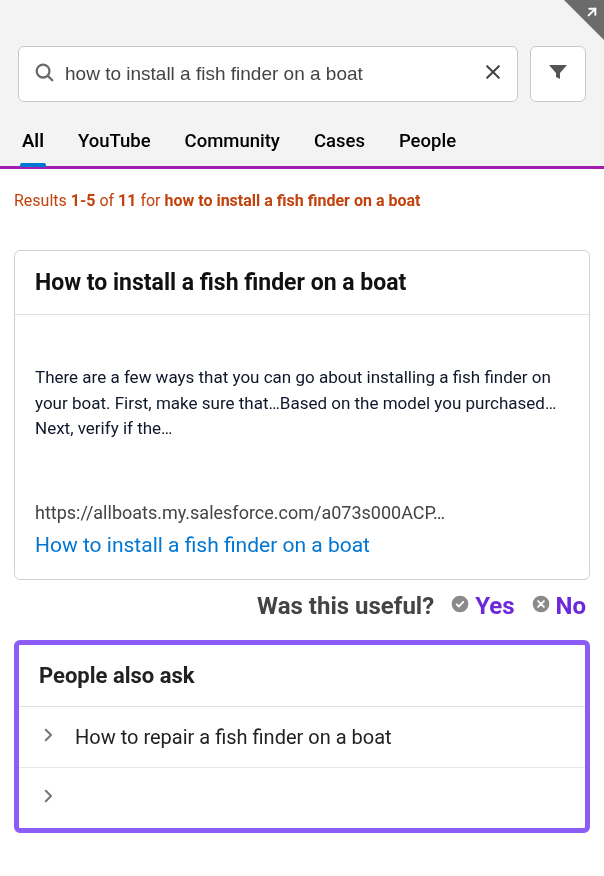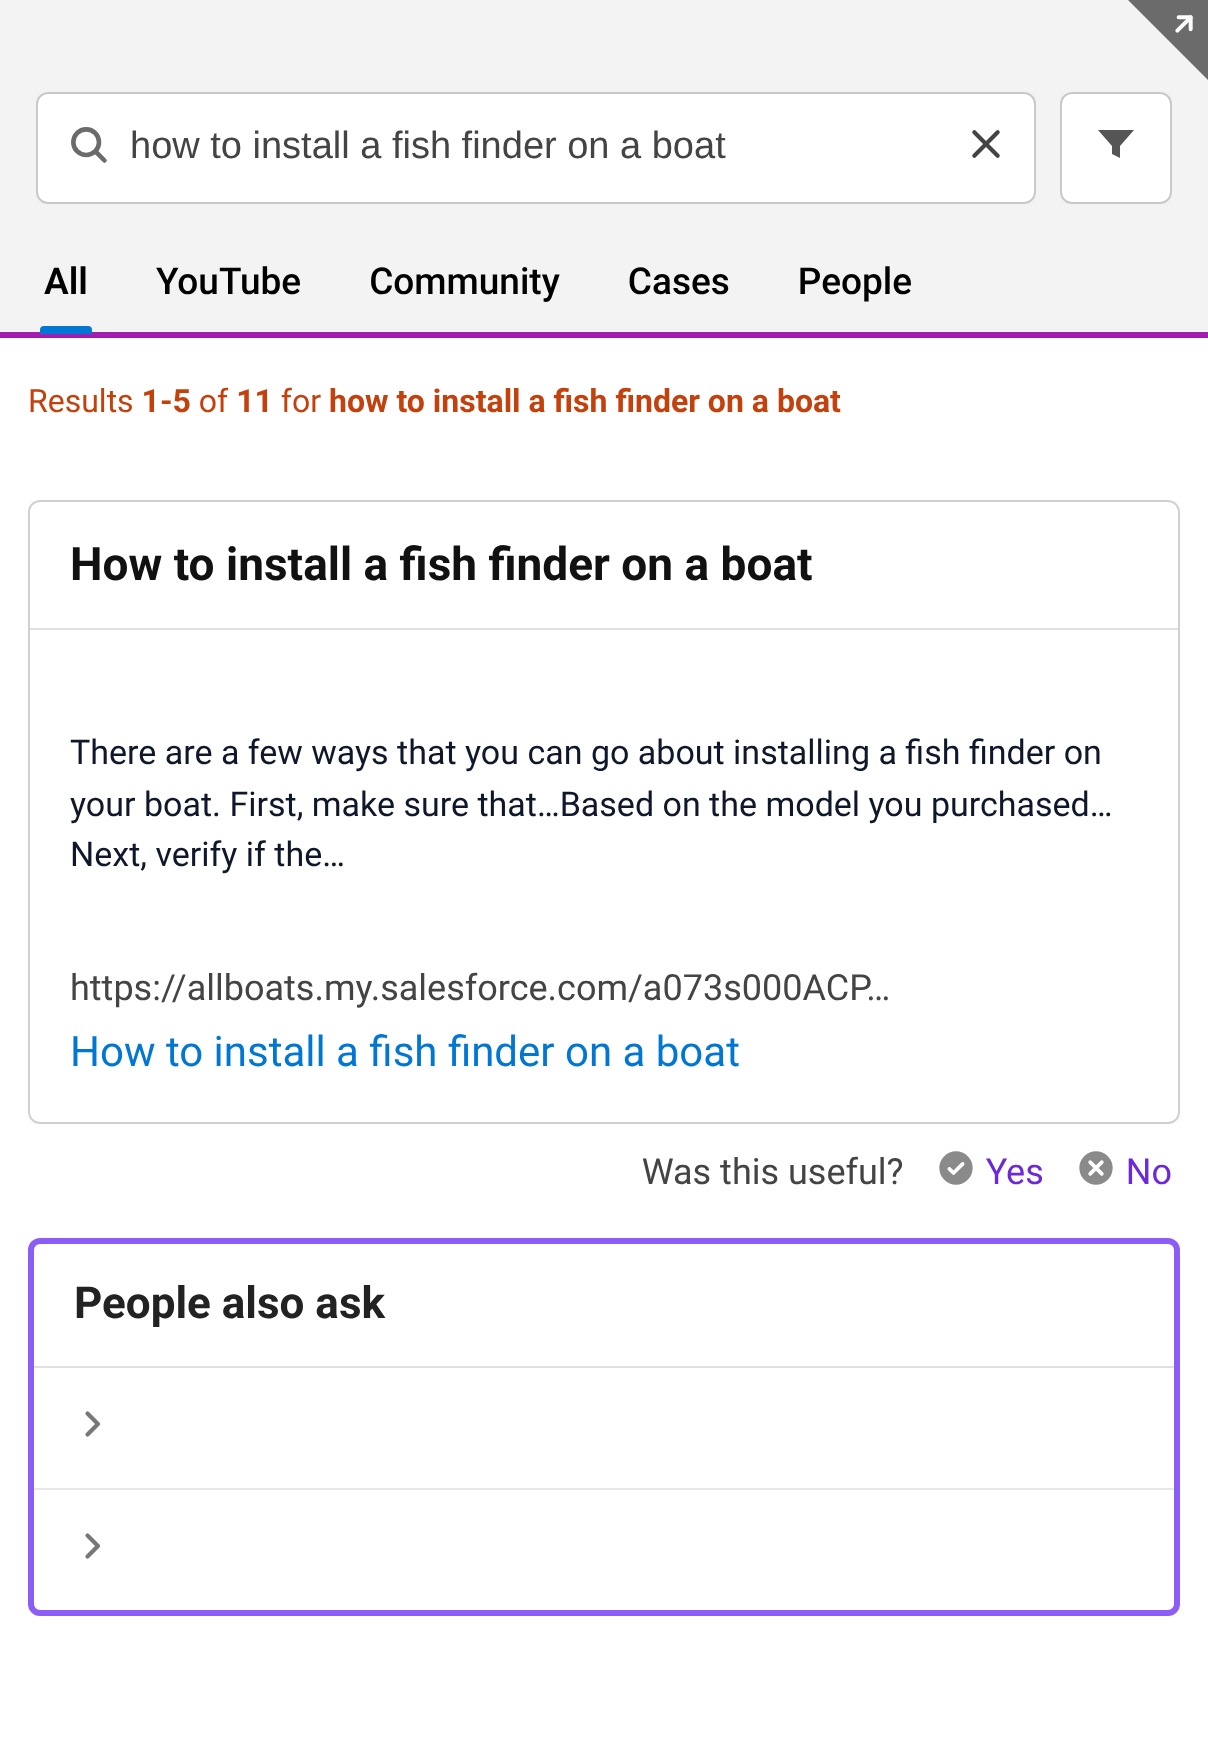--- a/index.html
+++ b/index.html
@@ -126,51 +126,52 @@
   .card-body {
     padding: 18px 20px 22px 20px;
   }
   .snippet {
     font-size: 17px;
     line-height: 1.5;
     color: #0f172a;
     margin-top: 32px;
   }
   .source-url {
-    margin-top: 42px;
+    margin-top: 60px;
     font-size: 18px;
     color: #444;
     word-break: break-all;
   }
   .source-link {
     margin-top: 10px;
     font-size: 21px;
     color: #0176d3;
     cursor: pointer;
   }
   .feedback {
     display: flex;
     justify-content: flex-end;
     align-items: center;
     gap: 16px;
     padding: 12px 18px 0 0;
-    font-size: 18px;
-    color: #444;
+    font-size: 24px;
+    color: #444;
+    font-weight: bold;
   }
   .feedback .opt {
     display: flex;
     align-items: center;
     gap: 5px;
     color: #6d28d9;
     cursor: pointer;
   }
   .feedback .opt svg { color: #8a8a8a; }
   .paa-card {
     margin: 20px 14px 22px 14px;
-    border: 3px solid #8b5cf6;
+    border: 5px solid #8b5cf6;
     border-radius: 6px;
     background: #fff;
   }
   .paa-header {
     padding: 18px 20px;
     border-bottom: 1px solid #e0e0e0;
     font-size: 22px;
     font-weight: 700;
   }
   .paa-item {
@@ -270,20 +271,21 @@
 </div>
 
 <div class="paa-card">
   <div class="paa-header">People also ask</div>
   <div class="paa-item">
     <span class="chev">
       <svg width="18" height="18" viewBox="0 0 24 24" fill="none" stroke="currentColor" stroke-width="2.8" stroke-linecap="round" stroke-linejoin="round">
           <polyline points="9 5 16 12 9 19"></polyline>
         </svg>
     </span>
+    <span>How to repair a fish finder on a boat</span>
   </div>
   <div class="paa-item">
     <span class="chev">
       <svg width="18" height="18" viewBox="0 0 24 24" fill="none" stroke="currentColor" stroke-width="2.8" stroke-linecap="round" stroke-linejoin="round">
           <polyline points="9 5 16 12 9 19"></polyline>
         </svg>
     </span>
   </div>
 </div>
 

